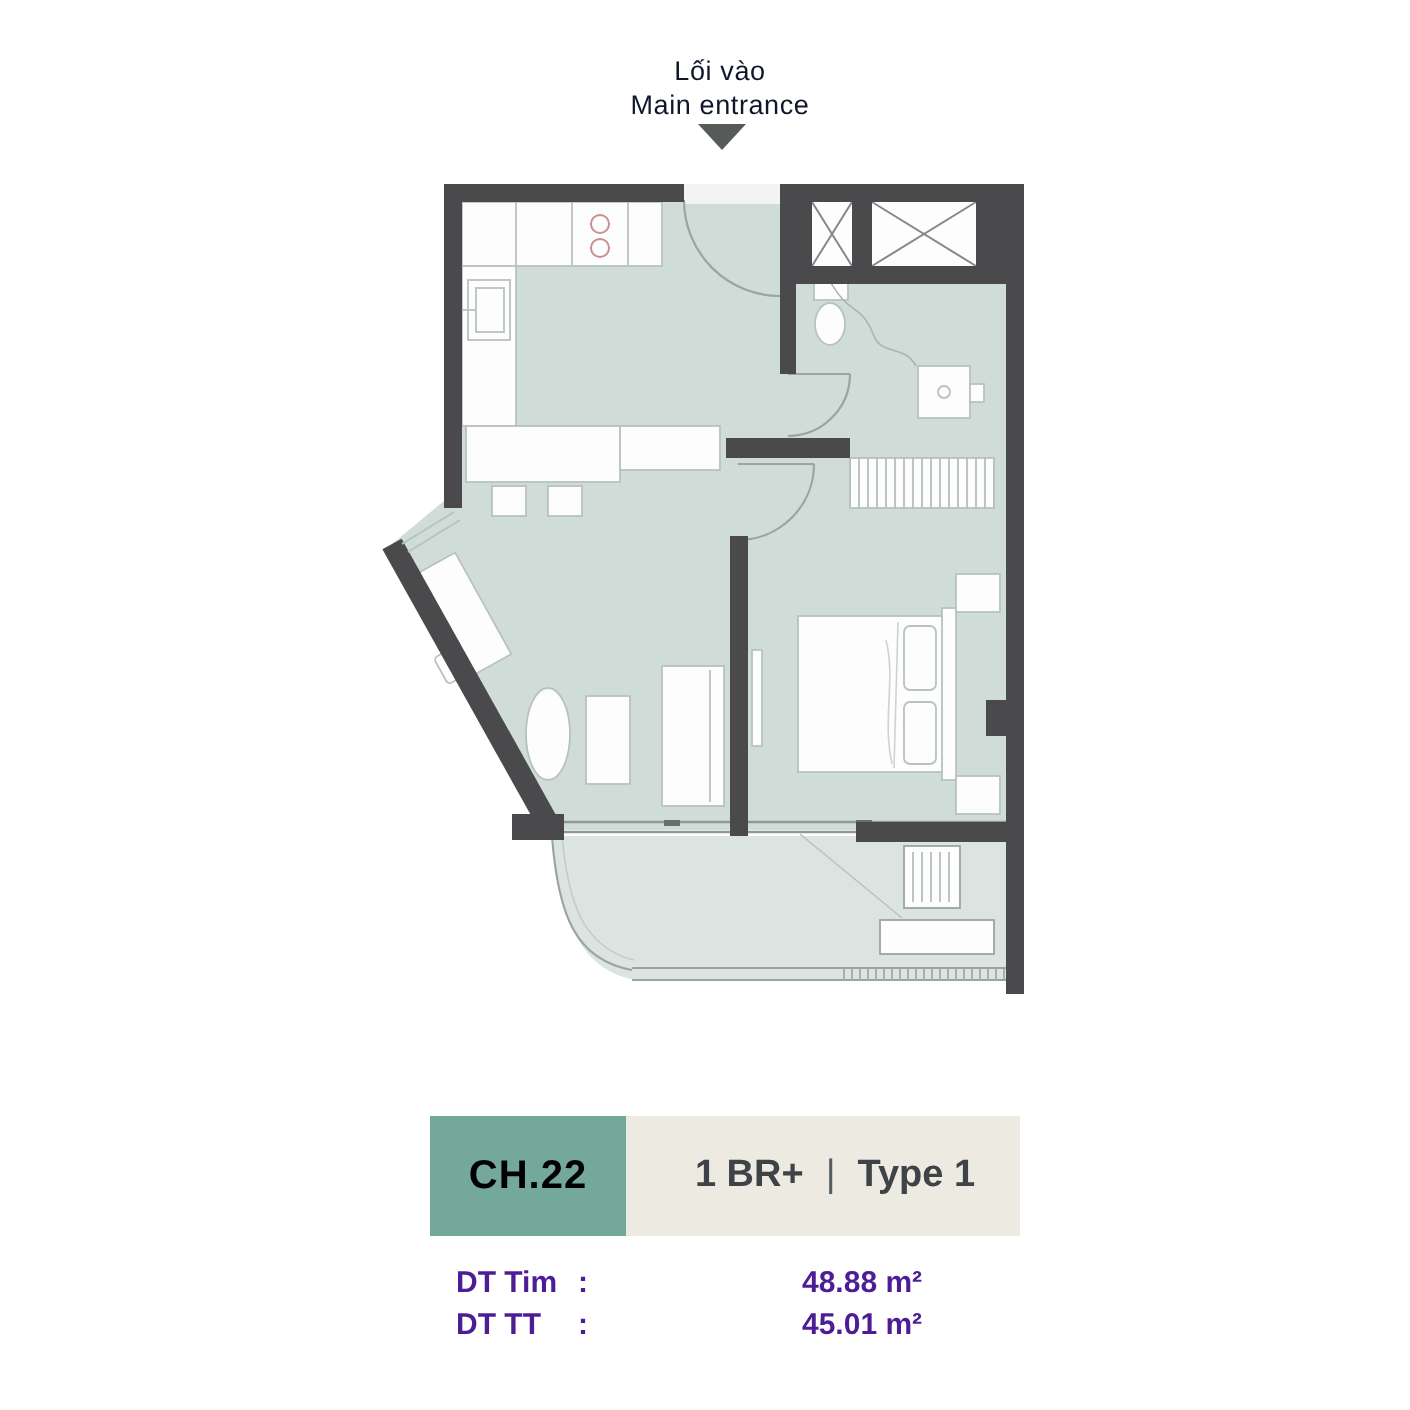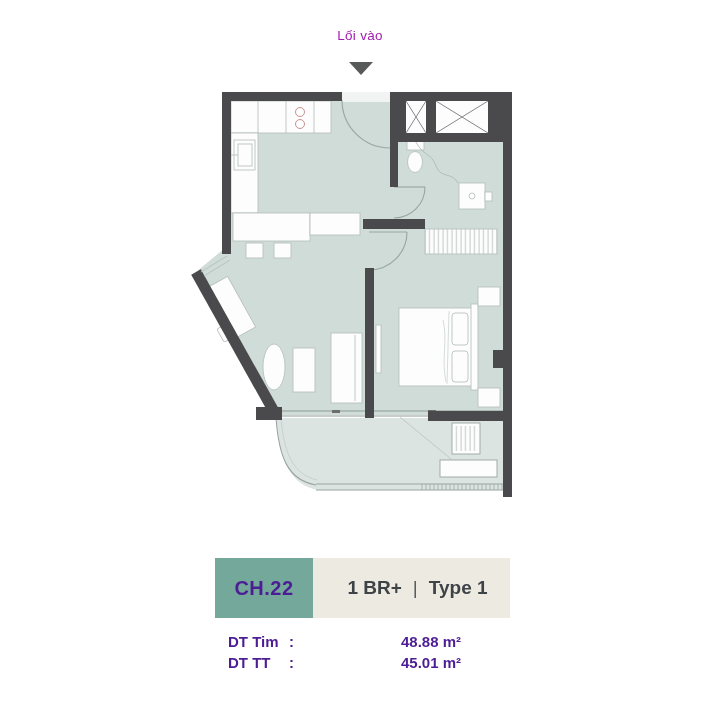--- a/index.html
+++ b/index.html
@@ -2,54 +2,55 @@
 <html><head>
 <meta charset="utf-8">
 <style>
   html,body{margin:0;padding:0;}
   body{
     width:705px;height:705px;position:relative;background:#ffffff;
     font-family:"Liberation Sans", sans-serif;overflow:hidden;
   }
   .entrance-label{
     position:absolute;left:235px;top:27px;width:250px;text-align:center;
-    color:#a21caf;font-size:13.5px;line-height:17px;letter-spacing:.3px;font-weight:500;
+    color:#0f172a;font-size:13.5px;line-height:17px;letter-spacing:.3px;font-weight:500;
   }
   .entrance-arrow{
     position:absolute;left:349px;top:62px;width:0;height:0;
     border-left:12px solid transparent;border-right:12px solid transparent;
     border-top:13px solid #565b59;
   }
   .plan-svg{position:absolute;left:0;top:0;}
   .unit-card{
     position:absolute;left:215px;top:558px;width:295px;height:60px;display:flex;
   }
   .unit-code{
     width:98px;display:flex;align-items:center;justify-content:center;
-    background:#74a89b;color:#4c1d95;font-size:20px;font-weight:700;letter-spacing:.5px;
+    background:#74a89b;color:#000000;font-size:20px;font-weight:700;letter-spacing:.5px;
   }
   .unit-type{
     flex:1;display:flex;align-items:center;justify-content:center;
     background:#edeae2;color:#3d4346;font-size:19px;font-weight:700;padding-left:12px;
   }
   .unit-type .divider{margin:0 11px;font-weight:400;color:#565d60;}
   .area-table{
     position:absolute;left:215px;top:633px;width:295px;
     color:#4c1d95;font-size:15px;font-weight:600;
   }
   .area-row{position:relative;height:21px;}
   .area-label{position:absolute;left:13px;}
   .area-colon{position:absolute;left:74px;}
   .area-value{position:absolute;left:162px;margin-left:24px;}
 </style>
 </head>
 <body>
 
 <div class="entrance-label">
   <div>Lối vào</div>
+  <div>Main entrance</div>
 </div>
 <div class="entrance-arrow"></div>
 
 <svg class="plan-svg" width="705" height="705" viewBox="0 0 705 705">
 
   <defs>
     <pattern id="hatchV" width="4.5" height="30" patternUnits="userSpaceOnUse">
       <path d="M2,0 V30" stroke="#b4bfbb" stroke-width="0.9"></path>
     </pattern>
     <pattern id="hatchRail" width="4" height="10" patternUnits="userSpaceOnUse">

